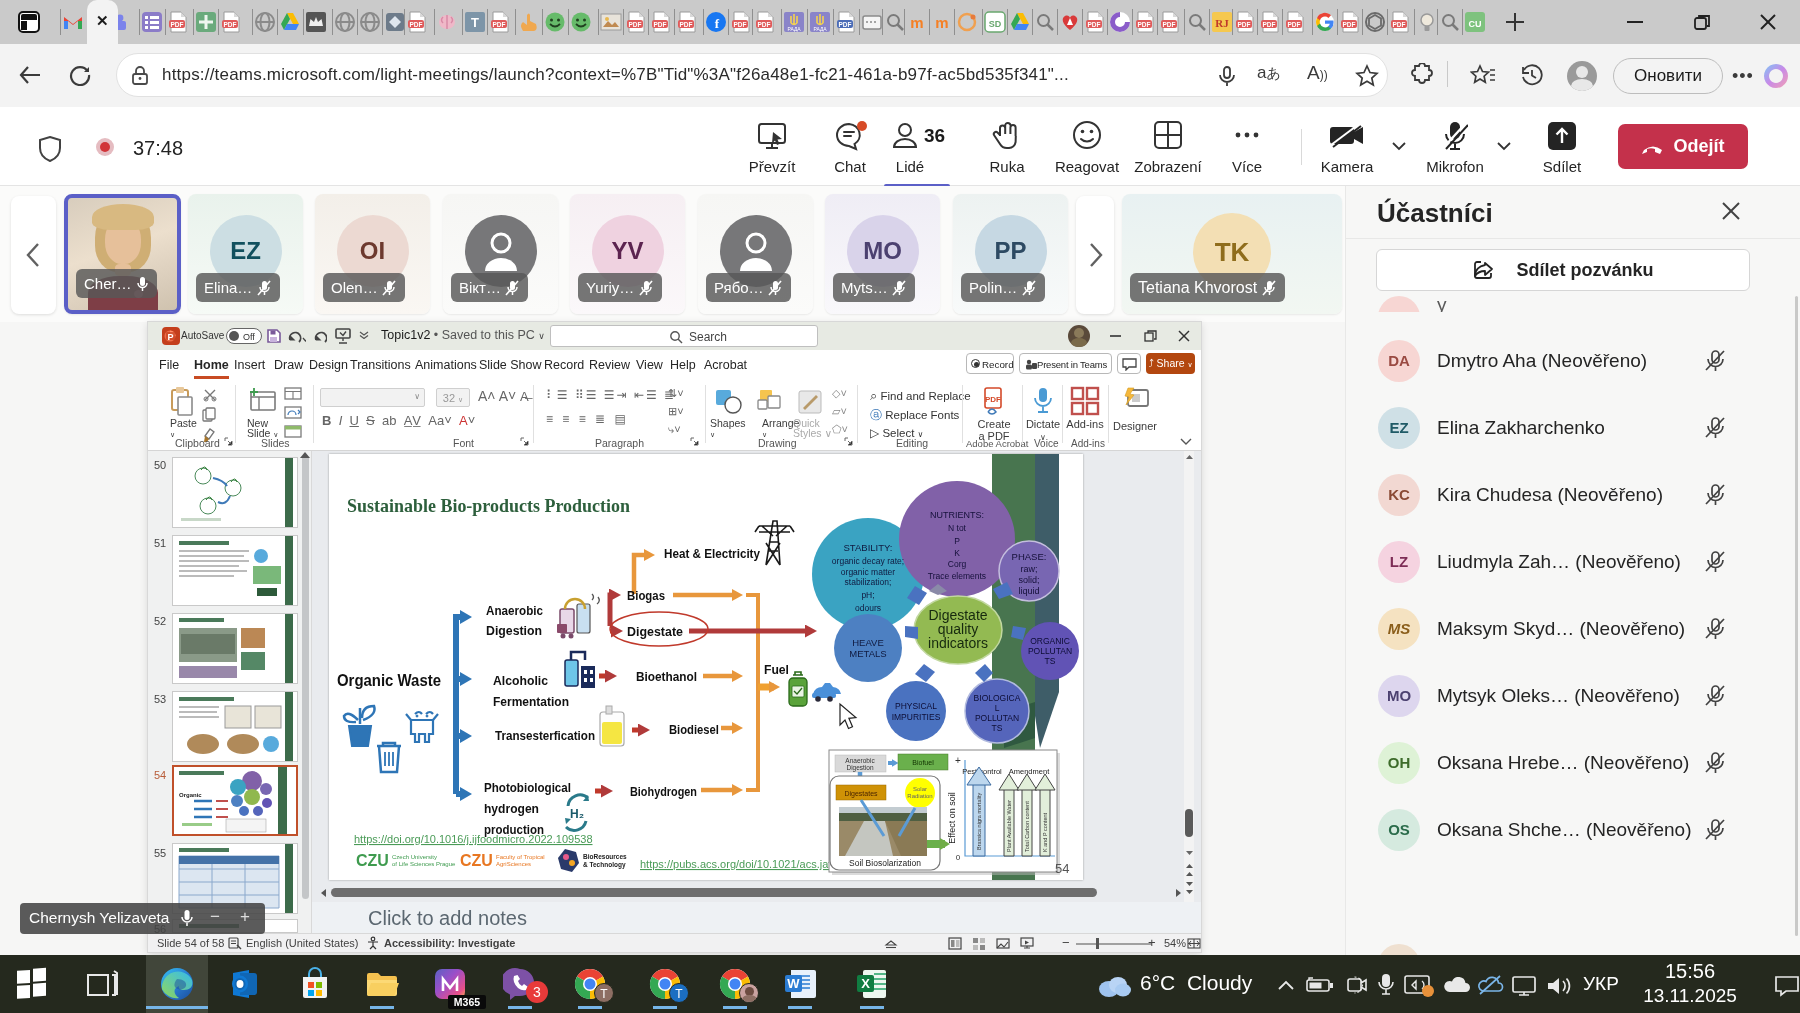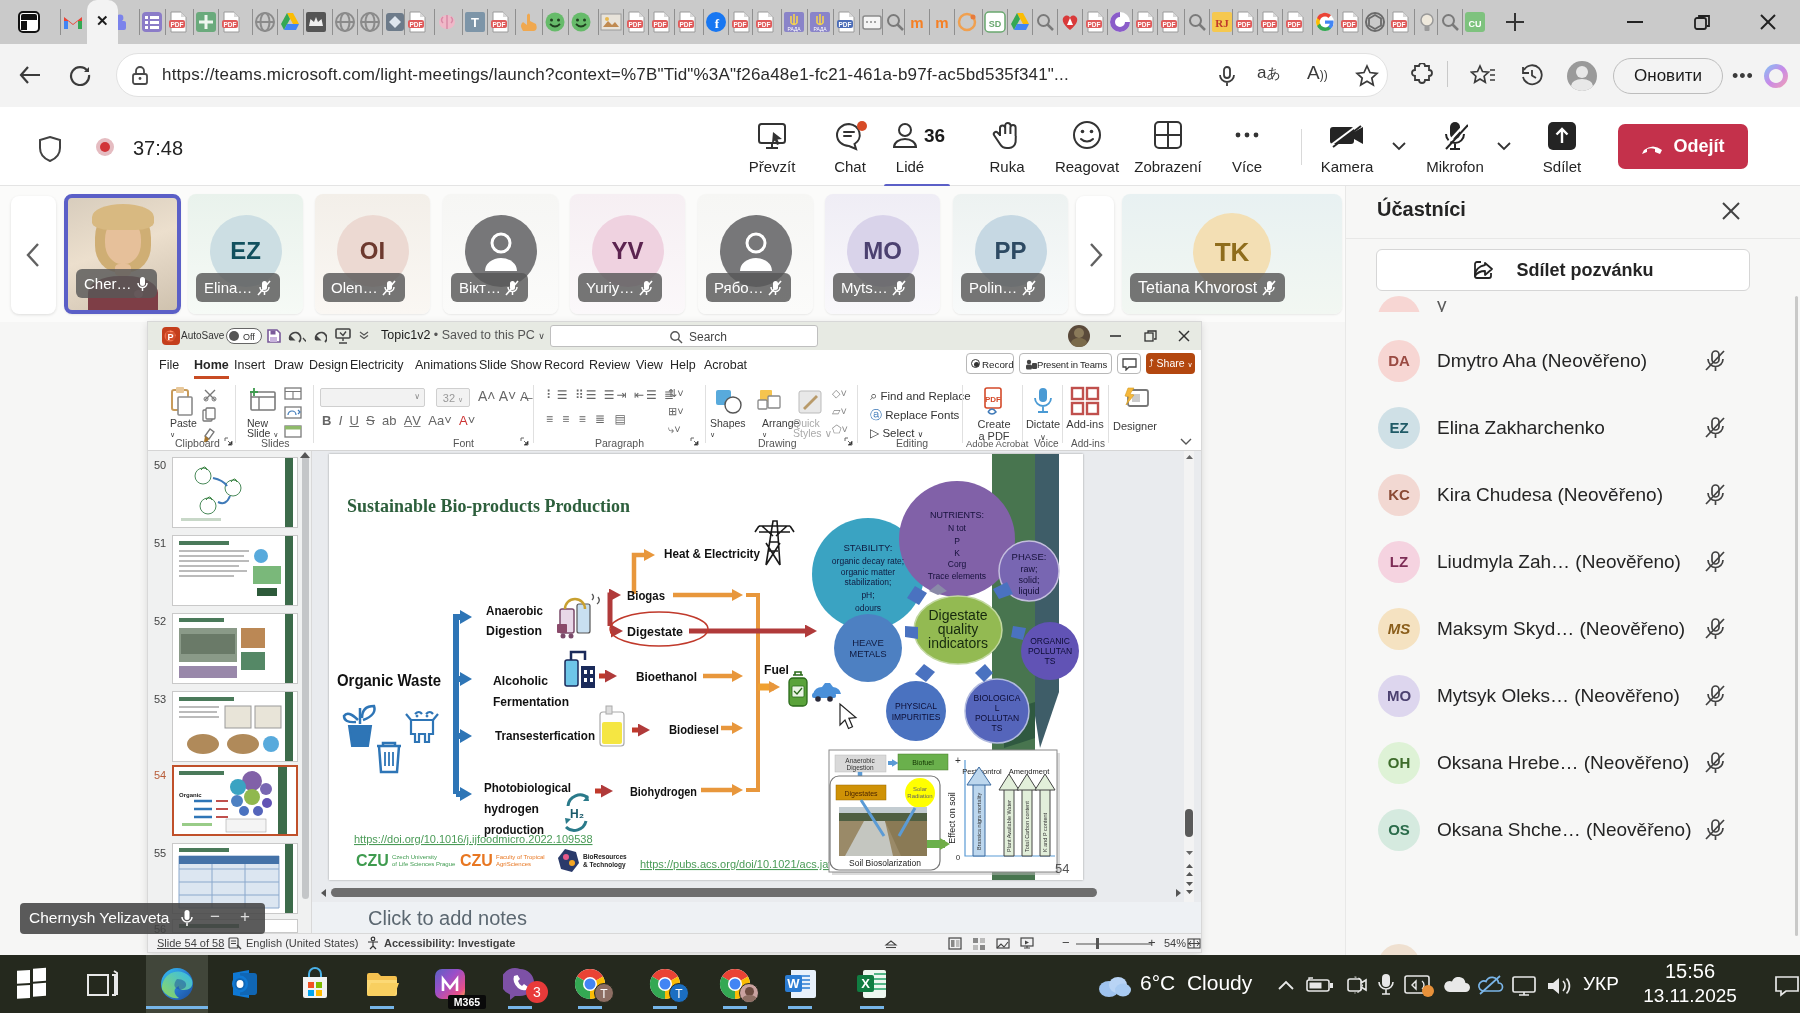--- a/index.html
+++ b/index.html
@@ -828,21 +828,21 @@
             <line x1="11" y1="1" x2="1" y2="11" stroke="#333" stroke-width="1.5"></line>
           </svg>
       </div>
 
       <div class="abs" style="left:0;top:28px;width:1053px;height:30px;background:#fff;font-size:12.5px;color:#262626;">
         <span class="abs" style="left:11px;top:8px;">File</span>
         <span class="abs" style="left:46px;top:8px;font-weight:bold;border-bottom:3px solid #c84b23;padding-bottom:4px;">Home</span>
         <span class="abs" style="left:86px;top:8px;">Insert</span>
         <span class="abs" style="left:126px;top:8px;">Draw</span>
         <span class="abs" style="left:161px;top:8px;">Design</span>
-        <span class="abs" style="left:202px;top:8px;">Electricity</span>
+        <span class="abs" style="left:202px;top:8px;">Transitions</span>
         <span class="abs" style="left:267px;top:8px;">Animations</span>
         <span class="abs" style="left:331px;top:8px;">Slide Show</span>
         <span class="abs" style="left:396px;top:8px;">Record</span>
         <span class="abs" style="left:441px;top:8px;">Review</span>
         <span class="abs" style="left:488px;top:8px;">View</span>
         <span class="abs" style="left:522px;top:8px;">Help</span>
         <span class="abs" style="left:556px;top:8px;">Acrobat</span>
         <div class="abs" style="left:818px;top:3px;width:48px;height:21px;border:1px solid #b8b8b8;border-radius:4px;font-size:10.5px;line-height:20px;"><span style="position:absolute;left:4px;top:5px;width:9px;height:9px;border:1.5px solid #333;border-radius:50%;"></span><span style="position:absolute;left:7px;top:8px;width:5px;height:5px;background:#333;border-radius:50%;"></span><span style="margin-left:15px;font-size:9.8px;">Record</span></div>
         <div class="abs" style="left:871px;top:3px;width:93px;height:21px;border:1px solid #b8b8b8;border-radius:4px;font-size:10.5px;line-height:20px;"><svg style="position:absolute;left:4px;top:4px;" width="14" height="14">
               <circle cx="5" cy="4" r="2.2" fill="#444"></circle>
@@ -1360,21 +1360,21 @@
           </svg>
         <div class="abs" style="left:183px;top:437px;width:766px;height:9px;background:#6e6e6e;border-radius:5px;"></div>
         <svg class="abs" style="left:1026px;top:436px;" width="10" height="12">
             <path d="M2 2 l5 4 -5 4 z" fill="#555"></path>
           </svg>
       </div>
       <div id="pptnotes" class="abs" style="left:164px;top:580px;width:889px;height:31px;background:#eef1f4;">
           <span style="position:absolute;left:56px;top:5px;font-size:20px;color:#5b6770;">Click to add notes</span>
         </div>
       <div id="pptstatus" class="abs" style="left:0;top:611px;width:1053px;height:19px;background:#f1f1f2;border-top:1px solid #d8d8d8;font-size:11px;color:#424242;">
-        <span class="abs" style="left:9px;top:3px;text-decoration:underline;">Slide 54 of 58</span>
+        <span class="abs" style="left:9px;top:3px;">Slide 54 of 58</span>
         <svg class="abs" style="left:80px;top:3px;" width="14" height="13">
             <rect x="1" y="1" width="9" height="10" rx="1" fill="none" stroke="#444" stroke-width="1.2"></rect>
             <path d="M9 8 l4 4" stroke="#444" stroke-width="1.5"></path>
             <path d="M3 4 h5 M3 6.5 h5" stroke="#444" stroke-width="1"></path>
           </svg>
         <span class="abs" style="left:98px;top:3px;">English (United States)</span>
         <svg class="abs" style="left:218px;top:2px;" width="14" height="14">
             <circle cx="7" cy="3" r="1.8" fill="none" stroke="#333" stroke-width="1.2"></circle>
             <path d="M2 6 h10 M7 6 v4 M7 10 l-3 3 M7 10 l3 3" stroke="#333" stroke-width="1.2" fill="none"></path>
           </svg>
@@ -1419,21 +1419,21 @@
     <div id="presenter" class="abs" style="left:20px;top:717px;width:245px;height:31px;background:rgba(68,68,68,0.88);border-radius:4px;color:#fff;font-size:15.5px;">
       <span style="position:absolute;left:9px;top:6px;">Chernysh Yelizaveta</span>
       <svg style="position:absolute;left:160px;top:6px;" width="14" height="18">
           <rect x="4.5" y="1" width="5" height="10" rx="2.5" fill="#fff"></rect>
           <path d="M2 8 a5 5 0 0 0 10 0 M7 14 v3" fill="none" stroke="#fff" stroke-width="1.5"></path>
         </svg>
       <span style="position:absolute;left:190px;top:4px;font-size:17px;color:#ddd;">−</span>
       <span style="position:absolute;left:220px;top:4px;font-size:17px;color:#ddd;">+</span>
     </div>
     <div id="panel">
-      <div class="abs" style="left:31px;top:12px;font-size:20px;font-weight:bold;color:#242424;">Účastníci</div>
+      <div class="abs" style="left:31px;top:12px;font-size:26px;font-weight:bold;color:#242424;">Účastníci</div>
       <svg class="abs" style="left:374px;top:14px;" width="22" height="22">
           <line x1="3" y1="3" x2="19" y2="19" stroke="#424242" stroke-width="2"></line>
           <line x1="19" y1="3" x2="3" y2="19" stroke="#424242" stroke-width="2"></line>
         </svg>
       <div class="abs" style="left:0px;top:52px;width:455px;height:1px;background:#e8e8e7;"></div>
       <div class="abs" style="left:30px;top:63px;width:374px;height:42px;background:#fff;border:1px solid #d6d6d6;border-radius:6px;display:flex;align-items:center;justify-content:center;gap:10px;font-size:18px;font-weight:bold;color:#242424;"><svg style="vertical-align:-5px;margin-right:10px;" width="24" height="24">
             <path d="M13 5 l7 6 -7 6 v-4 c-5 0-8 2-10 5 0-6 4-10 10-11 z" fill="none" stroke="#242424" stroke-width="1.8" stroke-linejoin="round"></path>
             <path d="M9 4 H5 a2 2 0 0 0 -2 2 v12 a2 2 0 0 0 2 2 h12 a2 2 0 0 0 2-2 v-3" fill="none" stroke="#242424" stroke-width="1.8"></path>
           </svg>Sdílet pozvánku</div>
 

